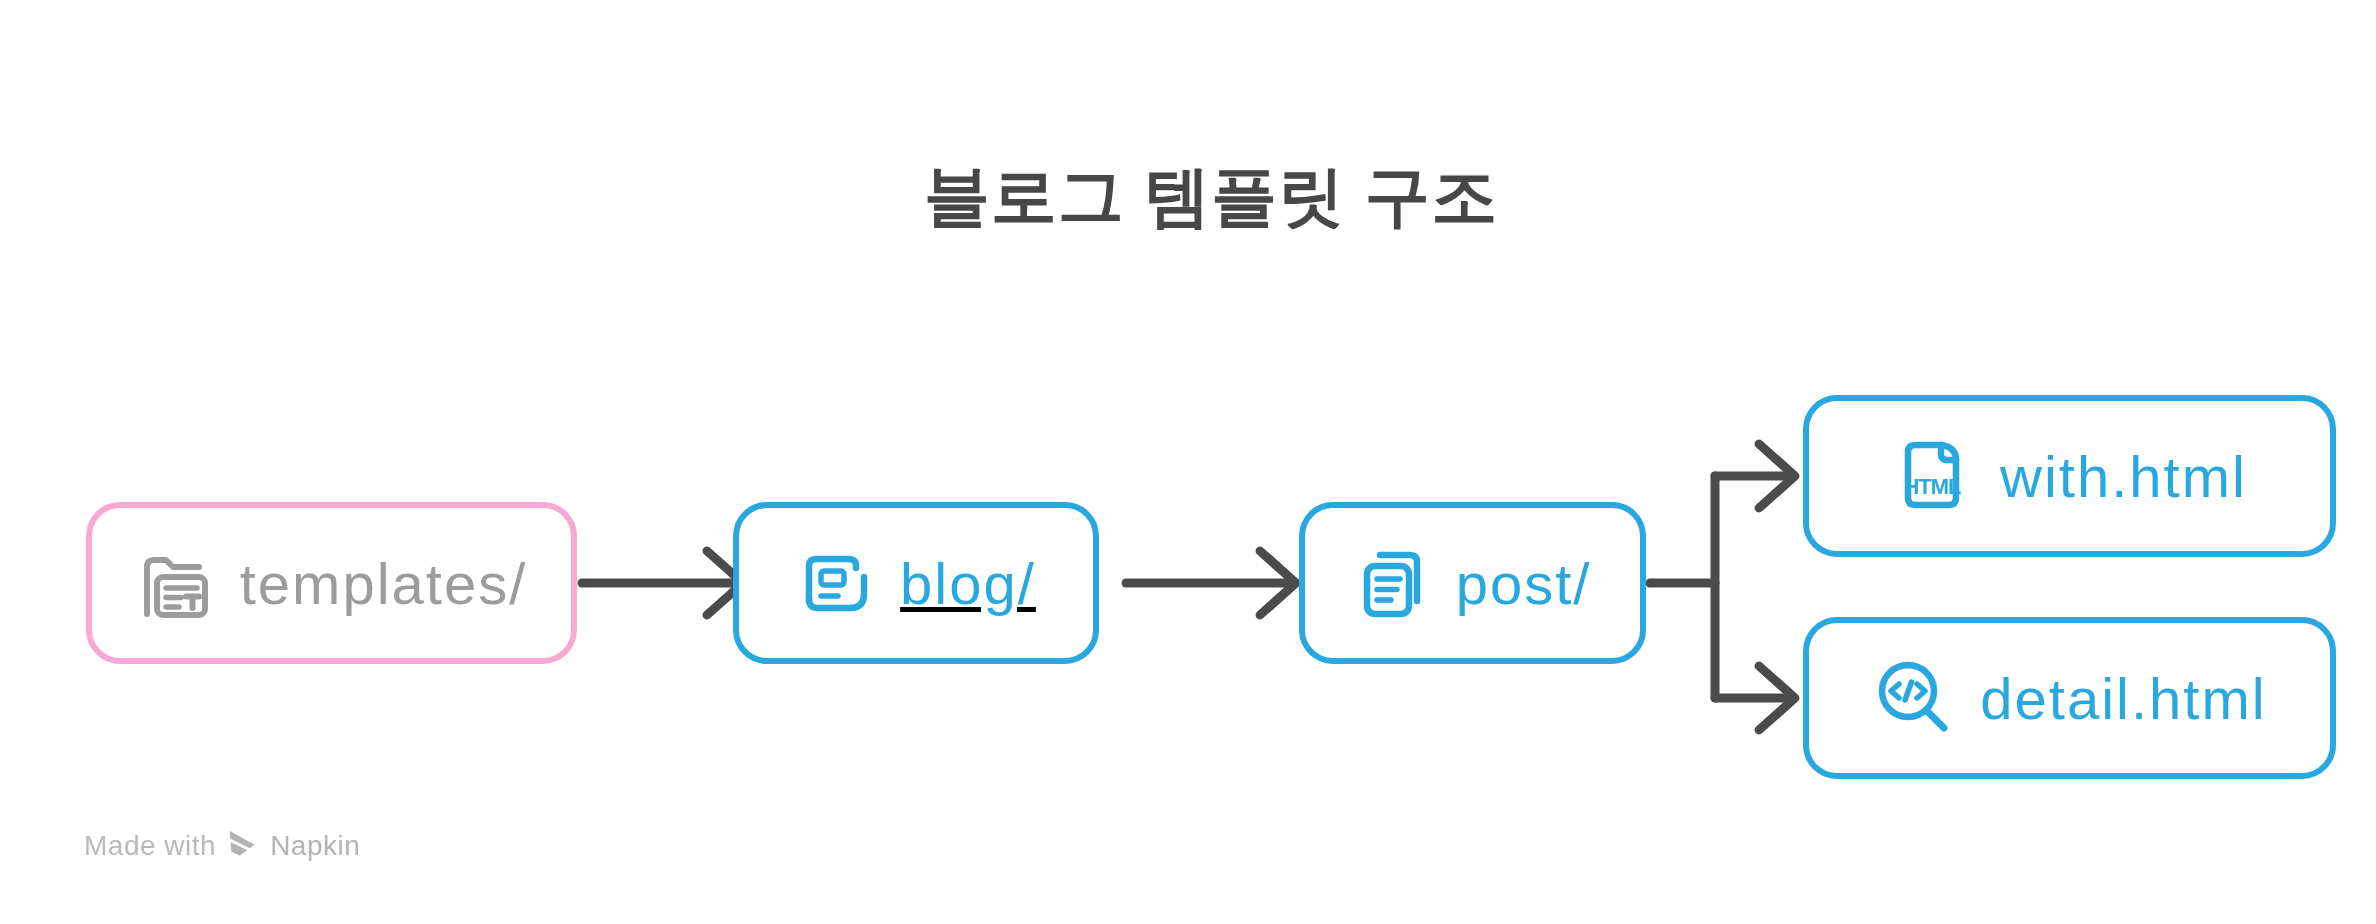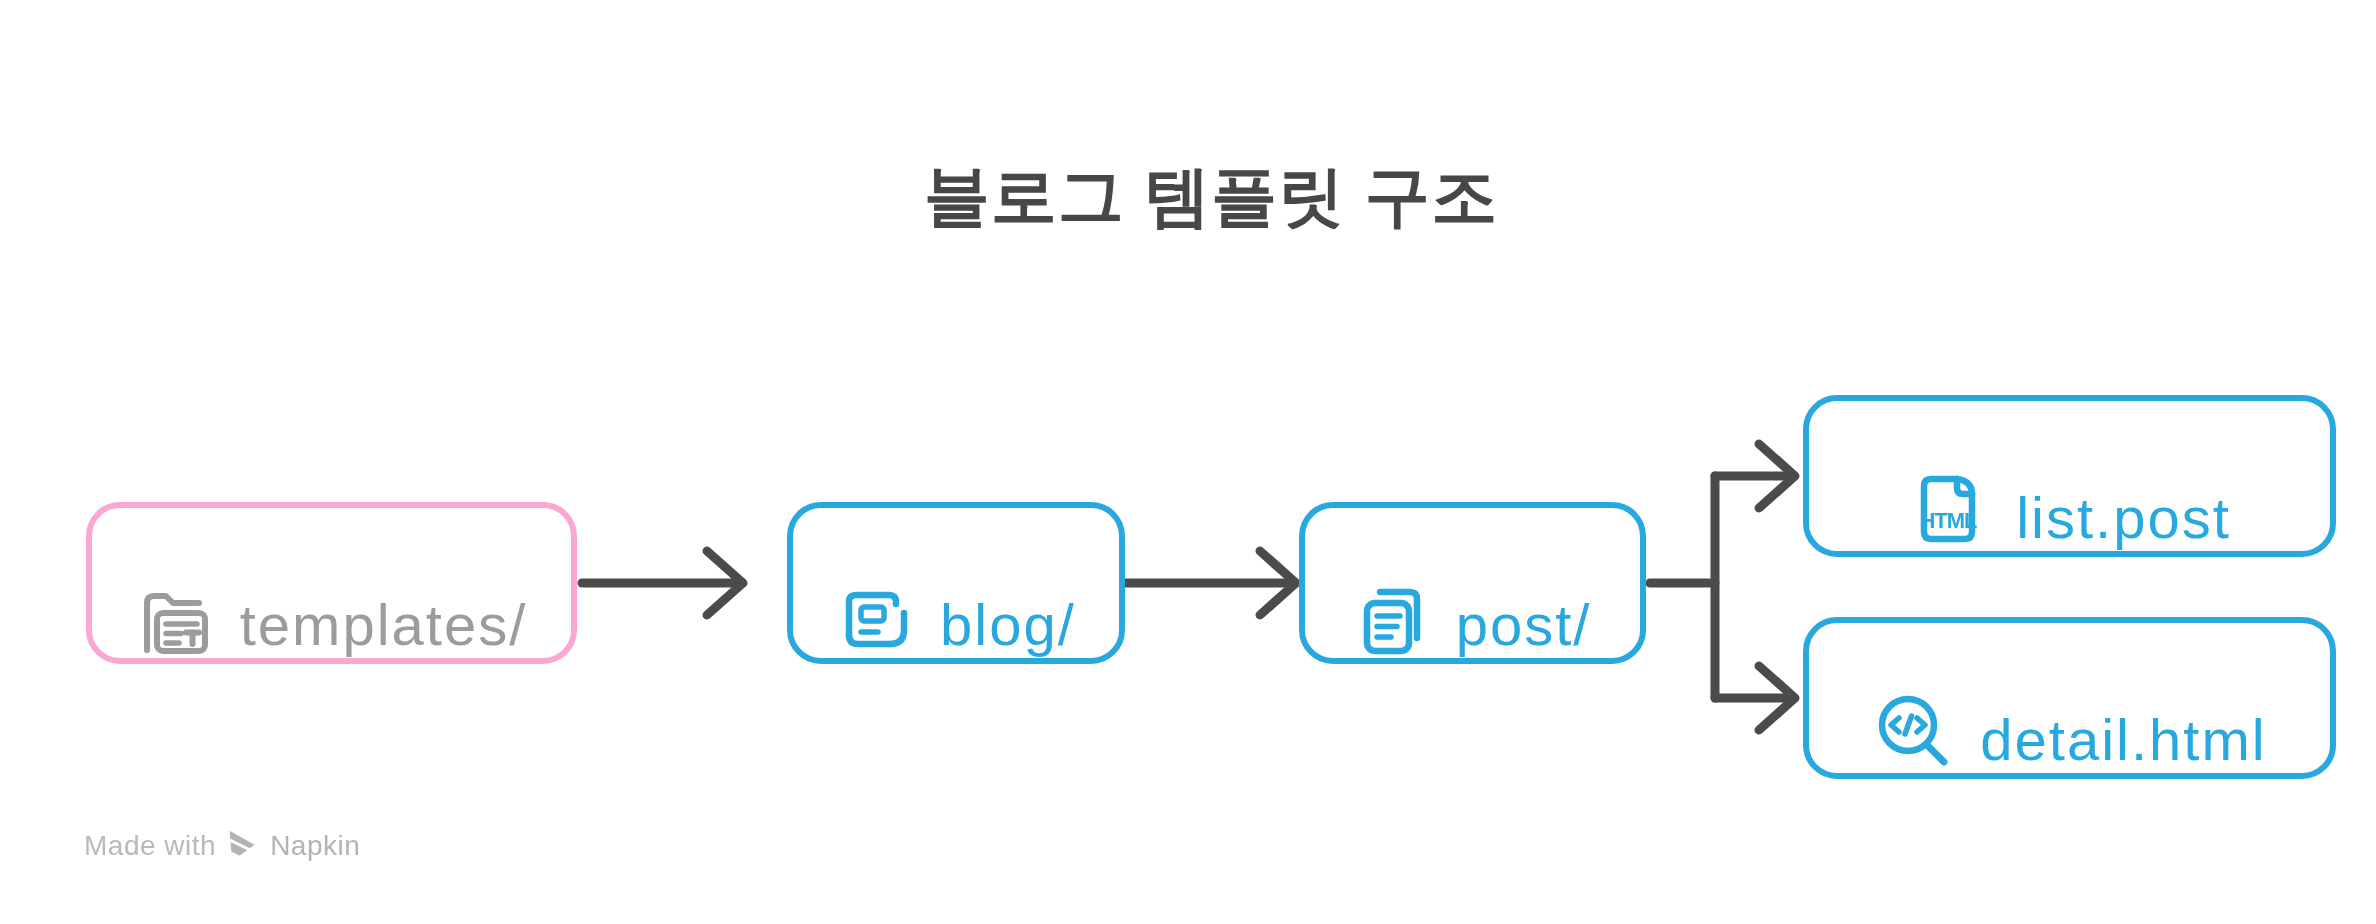--- a/index.html
+++ b/index.html
@@ -6,31 +6,31 @@
   body{
     width:2376px;height:924px;position:relative;background:#ffffff;
     font-family:"Liberation Sans","DejaVu Sans",sans-serif;overflow:hidden;
   }
   .title{
     position:absolute;top:152px;left:0;width:100%;text-align:center;
     transform:translateX(23px);
     font-size:66px;font-weight:700;color:#474747;letter-spacing:1px;
   }
   .node{
-    position:absolute;display:flex;align-items:flex-end;justify-content:center;
+    position:absolute;display:flex;align-items:center;justify-content:center;
     gap:26px;background:#ffffff;border-radius:34px;box-sizing:border-box;
   }
   .node .label{font-size:58px;letter-spacing:2px;white-space:nowrap;}
   .node-dark{border:6px solid #f9a8d4;}
   .node-dark .label{color:#9C9C9C;}
   .node-blue{border:6px solid #29A8DF;}
   .node-blue .label{color:#29A8DF;}
   .node svg{flex:0 0 auto;}
   #n-templates{left:86px;top:502px;width:491px;height:162px;}
-  #n-blog{left:787px;top:502px;width:338px;height:162px;}
+  #n-blog{left:733px;top:502px;width:366px;height:162px;text-decoration:underline;}
   #n-post{left:1299px;top:502px;width:347px;height:162px;}
   #n-list{left:1803px;top:395px;width:533px;height:162px;}
   #n-detail{left:1803px;top:617px;width:533px;height:162px;}
   #edges{position:absolute;left:0;top:0;width:2376px;height:924px;pointer-events:none;}
   .footer{
     position:absolute;left:68px;top:830px;display:flex;align-items:center;gap:11px;
     color:#B9B9B9;font-size:28px;font-weight:500;letter-spacing:0.5px;margin-left:16px;
   }
   .footer .brand{font-weight:400;color:#B3B3B3;text-align:center;}
 </style>
@@ -96,21 +96,21 @@
   <span class="label">post/</span>
 </div>
 
 <div class="node node-blue" id="n-list">
   <svg width="82" height="82" viewBox="0 0 82 82" fill="none" stroke="#29A8DF" stroke-width="6.5" stroke-linecap="round" stroke-linejoin="round">
     <path d="M 49 10 H 23 Q 16 10 16 17 V 63 Q 16 70 23 70 H 57 Q 64 70 64 63 V 25"></path>
     <path d="M 49 10 Q 64 12 64 25"></path>
     <path d="M 49 10 V 19 Q 49 25 55 25 H 64"></path>
     <text x="40" y="59" text-anchor="middle" fill="#29A8DF" stroke="none" font-family="Liberation Sans, DejaVu Sans, sans-serif" font-size="22" font-weight="700" letter-spacing="-1">HTML</text>
   </svg>
-  <span class="label">list.post</span>
+  <span class="label">with.html</span>
 </div>
 
 <div class="node node-blue" id="n-detail">
   <svg width="82" height="82" viewBox="0 0 82 82" fill="none" stroke="#29A8DF" stroke-width="6.5" stroke-linecap="round" stroke-linejoin="round">
     <circle cx="36" cy="34" r="26"></circle>
     <path d="M 55 54 L 72 71" stroke-width="7"></path>
     <path d="M 27 27 L 19 34 L 27 41" stroke-width="5.5"></path>
     <path d="M 45 27 L 53 34 L 45 41" stroke-width="5.5"></path>
     <path d="M 39.5 25 L 33 43" stroke-width="5.5"></path>
   </svg>

